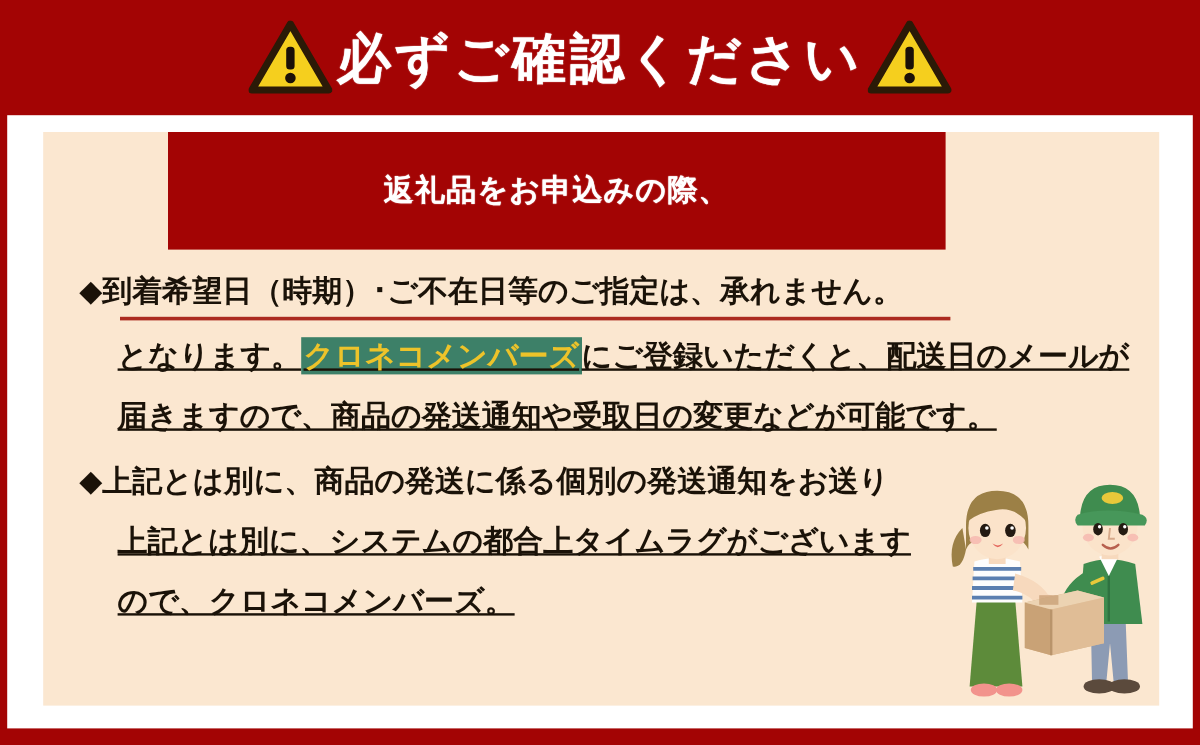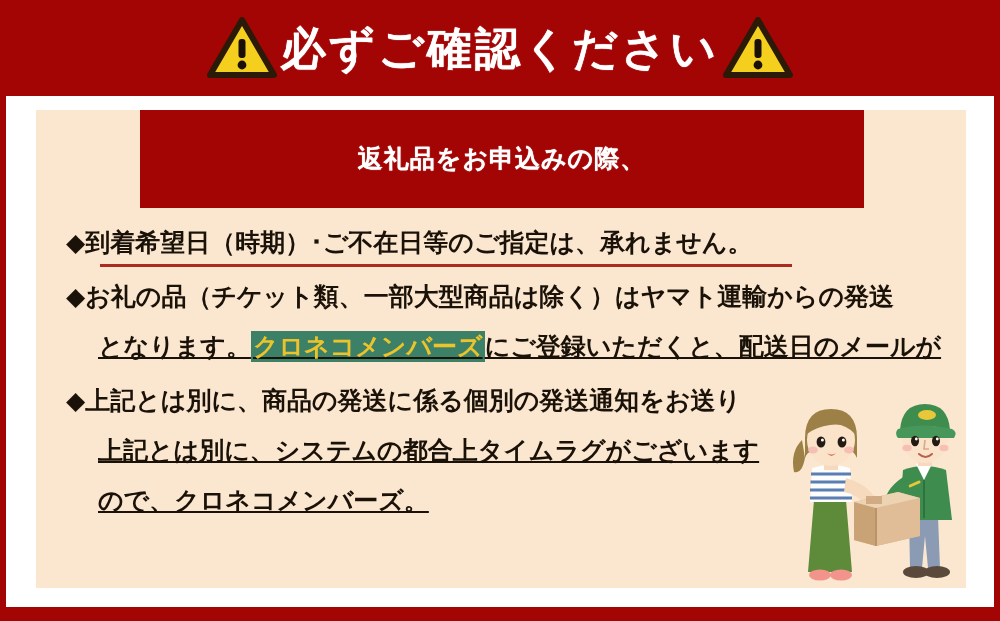--- a/index.html
+++ b/index.html
@@ -60,21 +60,21 @@
     width: 930px;
     height: 478px;
     background: #fbe7d0;
   }
 
   
   .subtitle-box {
     position: absolute;
     left: 140px;
     top: 110px;
-    width: 724px;
+    width: 648px;
     height: 98px;
     background: #a30404;
     display: flex;
     flex-direction: column;
     align-items: center;
     justify-content: center;
     box-sizing: border-box;
   }
   .subtitle-line {
     color: #ffffff;
@@ -165,24 +165,23 @@
   <div class="body-list">
 
     <div class="bullet-block">
       <div class="text-line">
         <span>◆</span><span>到着希望日（時期）･ご不在日等のご指定は、承れません。</span>
         <span class="underline-rule"></span>
       </div>
     </div>
 
     <div class="bullet-block">
-      <div class="text-line">
-        <span>◆</span><span>お礼の品（チケット類、一部大型商品は除く）はヤマト運輸からの発送</span>
-      </div>
       <div class="text-line indent"><span>となります。</span><span class="hl">クロネコメンバーズ</span><span>にご登録いただくと、配送日のメールが</span>
+      </div>
+      <div class="text-line indent"><span>届きますので、商品の発送通知や受取日の変更などが可能です。</span>
       </div>
     </div>
 
     <div class="bullet-block">
       <div class="text-line">
         <span>◆</span><span>上記とは別に、商品の発送に係る個別の発送通知をお送り</span>
       </div>
       <div class="text-line indent"><span>上記とは別に、システムの都合上タイムラグがございます</span>
       </div>
       <div class="text-line indent"><span>ので、クロネコメンバーズ。</span>

